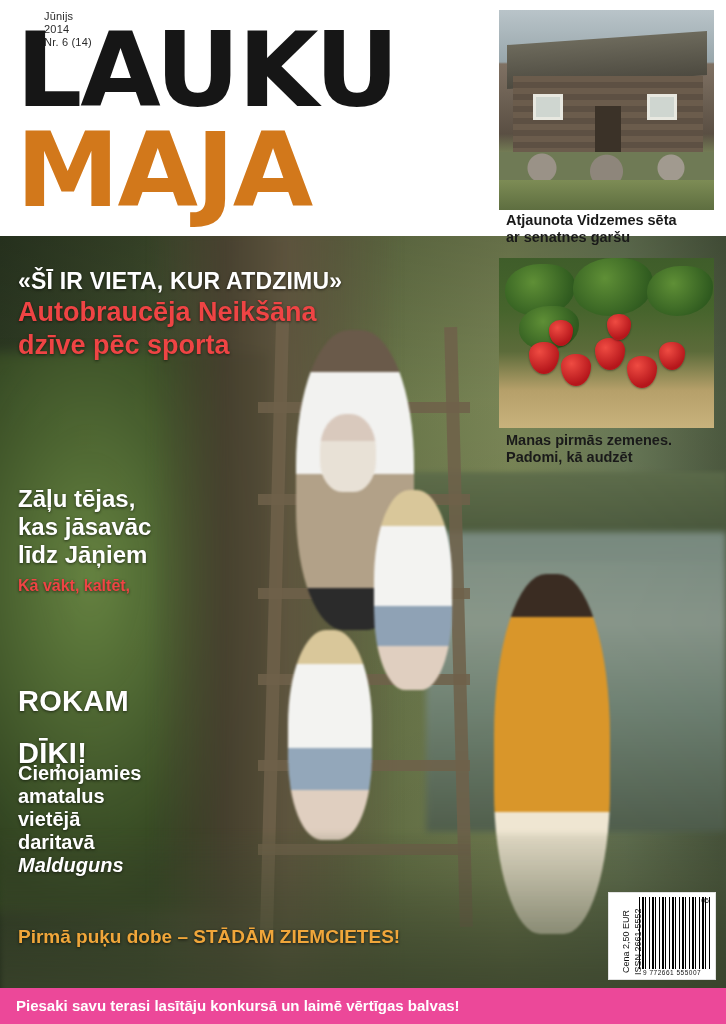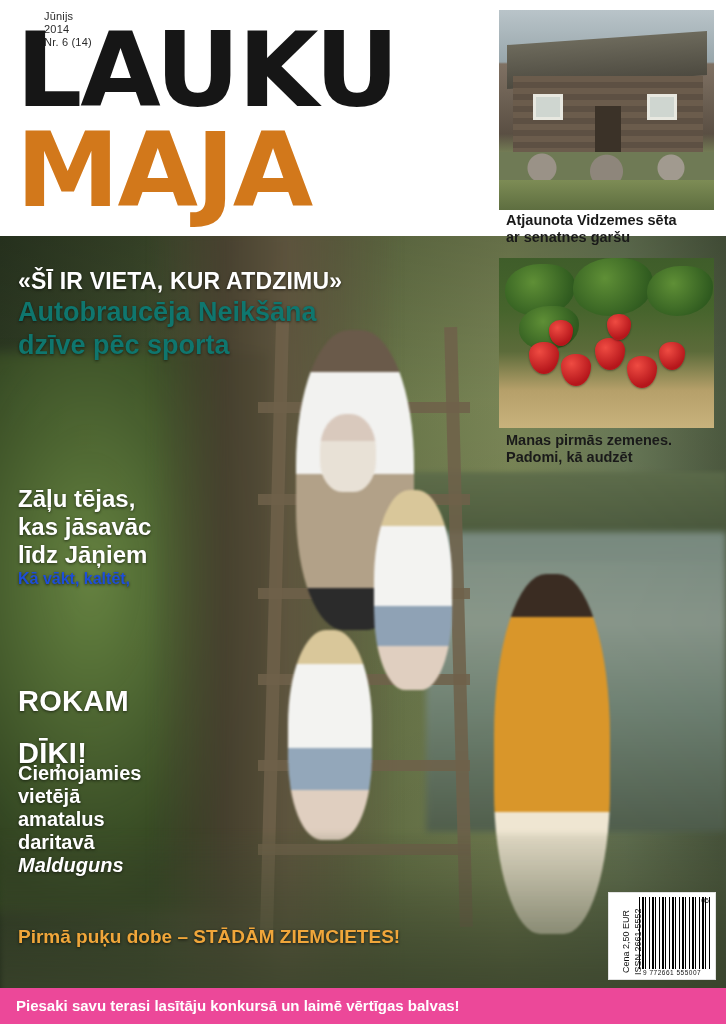--- a/index.html
+++ b/index.html
@@ -176,30 +176,30 @@
   .headline-block {
     position: absolute; left: 18px; top: 268px;
     width: 470px; z-index: 8;
     text-shadow: 0 1px 3px rgba(0,0,0,.55);
   }
   .headline-kicker {
     font-size: 23px; font-weight: 700; color: #ffffff; line-height: 27px;
     letter-spacing: .2px;
   }
   .headline-main {
-    font-size: 27px; font-weight: 700; color: #0f766e; line-height: 31px;
+    font-size: 27px; font-weight: 700; color: #ef4444; line-height: 31px;
     margin-top: 2px;
   }
 
   .teas-block {
     position: absolute; left: 18px; top: 485px; width: 250px; z-index: 8;
     text-shadow: 0 1px 3px rgba(0,0,0,.6);
   }
   .teas-title { font-size: 24px; font-weight: 700; color: #ffffff; line-height: 28px; }
-  .teas-sub { font-size: 16px; font-weight: 700; color: #1d4ed8; line-height: 19px; }
+  .teas-sub { font-size: 16px; font-weight: 700; color: #ef4444; line-height: 19px; margin-top: 7px; }
 
   .rokam-block {
     position: absolute; left: 18px; top: 665px; width: 240px; z-index: 8;
     text-shadow: 0 1px 3px rgba(0,0,0,.6);
   }
   .rokam-title { font-size: 29px; font-weight: 700; color: #ffffff; line-height: 32px; letter-spacing: .3px; margin-top: 20px; }
 
   .ciemo-block {
     position: absolute; left: 18px; top: 762px; width: 230px; z-index: 8;
     text-shadow: 0 1px 3px rgba(0,0,0,.6);
@@ -349,22 +349,22 @@
     <div class="teas-sub">Kā vākt, kaltēt,</div>
   </div>
 
   <div class="rokam-block">
     <div class="rokam-title">ROKAM</div>
     <div class="rokam-title">DĪĶI!</div>
   </div>
 
   <div class="ciemo-block">
     <div class="ciemo-title">Ciemojamies</div>
+    <div class="ciemo-title">amatalus</div>
     <div class="ciemo-title">vietējā</div>
-    <div class="ciemo-title">amatalus</div>
     <div class="ciemo-title">daritavā</div>
     <div class="ciemo-italic">Malduguns</div>
   </div>
 
   <div class="bottom-line">Pirmā puķu dobe – STĀDĀM ZIEMCIETES!</div>
 
   <div class="barcode-box">
     <div class="barcode-side">
       <span class="price-label">Cena 2,50 EUR</span>
       <span class="issn-label">ISSN 2661-5552</span>

